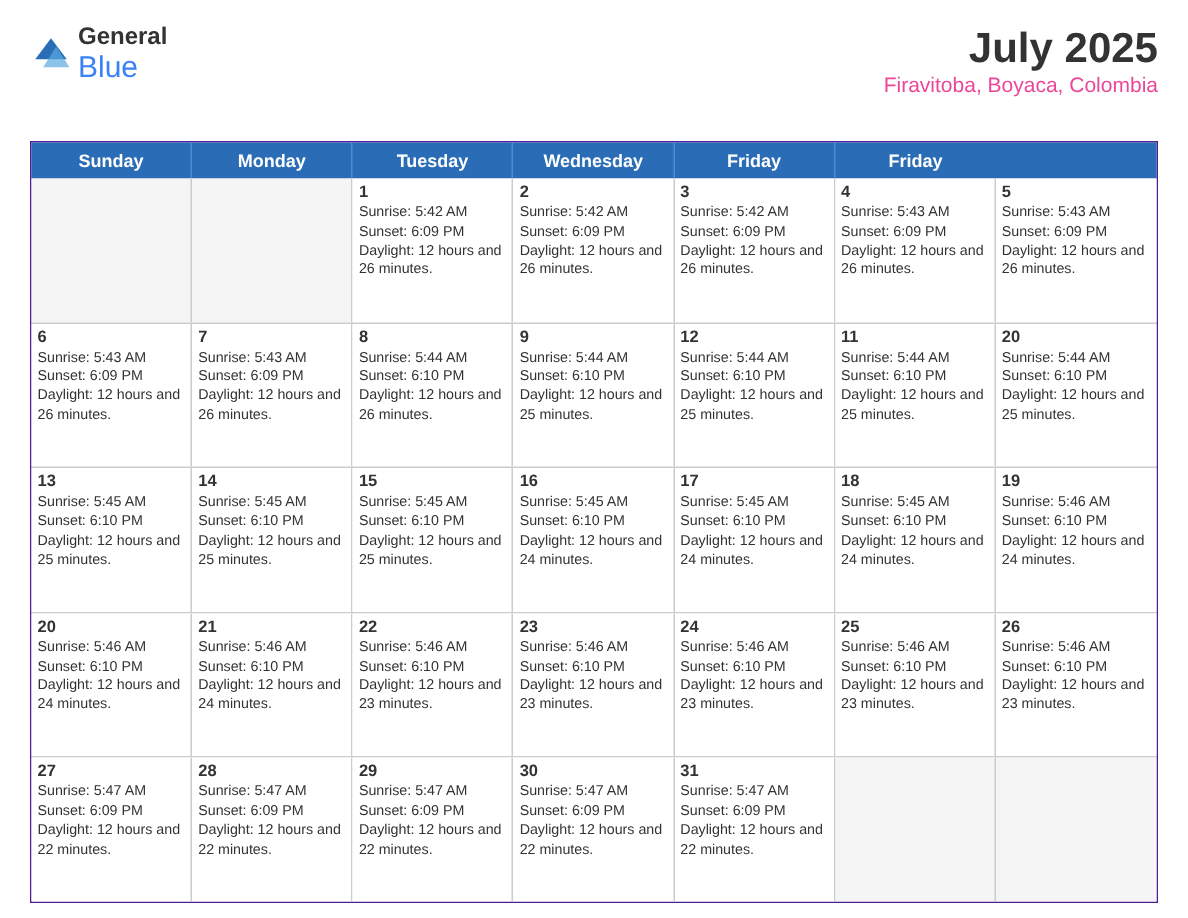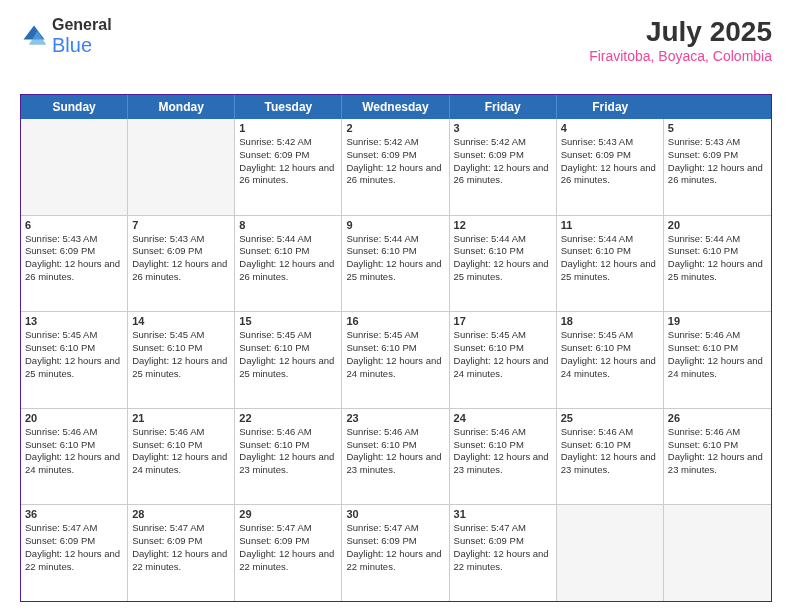--- a/index.html
+++ b/index.html
@@ -304,21 +304,21 @@
           </div>
           <div class="cal-cell">
             <div class="day-num">26</div>
             <div class="cell-line">Sunrise: 5:46 AM</div>
             <div class="cell-line">Sunset: 6:10 PM</div>
             <div class="cell-line">Daylight: 12 hours and 23 minutes.</div>
           </div>
         </div>
         <div class="cal-row">
           <div class="cal-cell">
-            <div class="day-num">36</div>
+            <div class="day-num">27</div>
             <div class="cell-line">Sunrise: 5:47 AM</div>
             <div class="cell-line">Sunset: 6:09 PM</div>
             <div class="cell-line">Daylight: 12 hours and 22 minutes.</div>
           </div>
           <div class="cal-cell">
             <div class="day-num">28</div>
             <div class="cell-line">Sunrise: 5:47 AM</div>
             <div class="cell-line">Sunset: 6:09 PM</div>
             <div class="cell-line">Daylight: 12 hours and 22 minutes.</div>
           </div>

